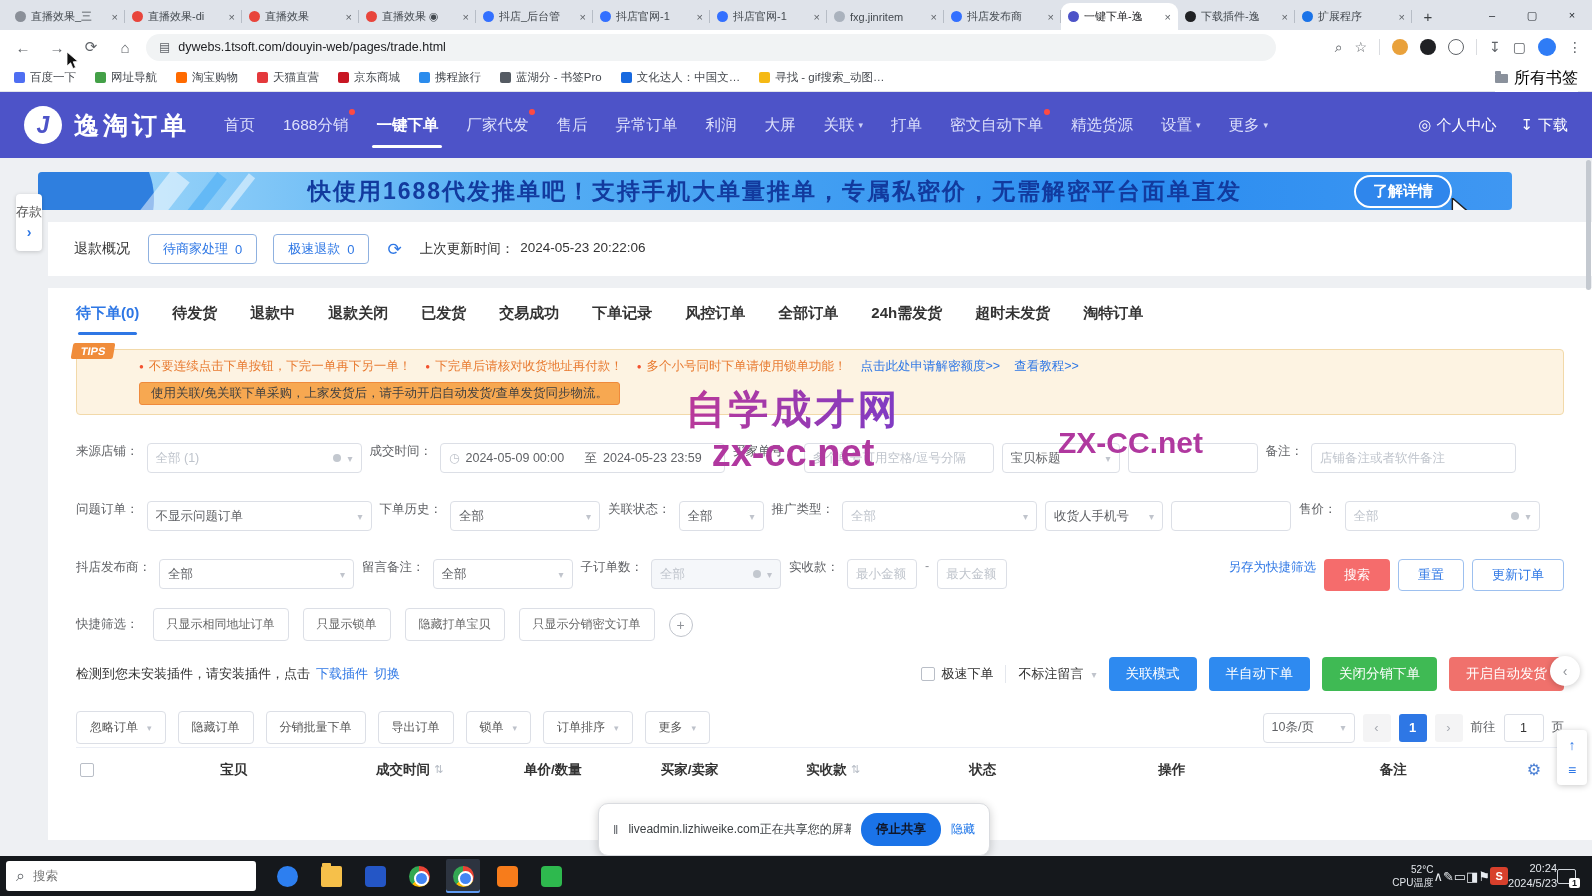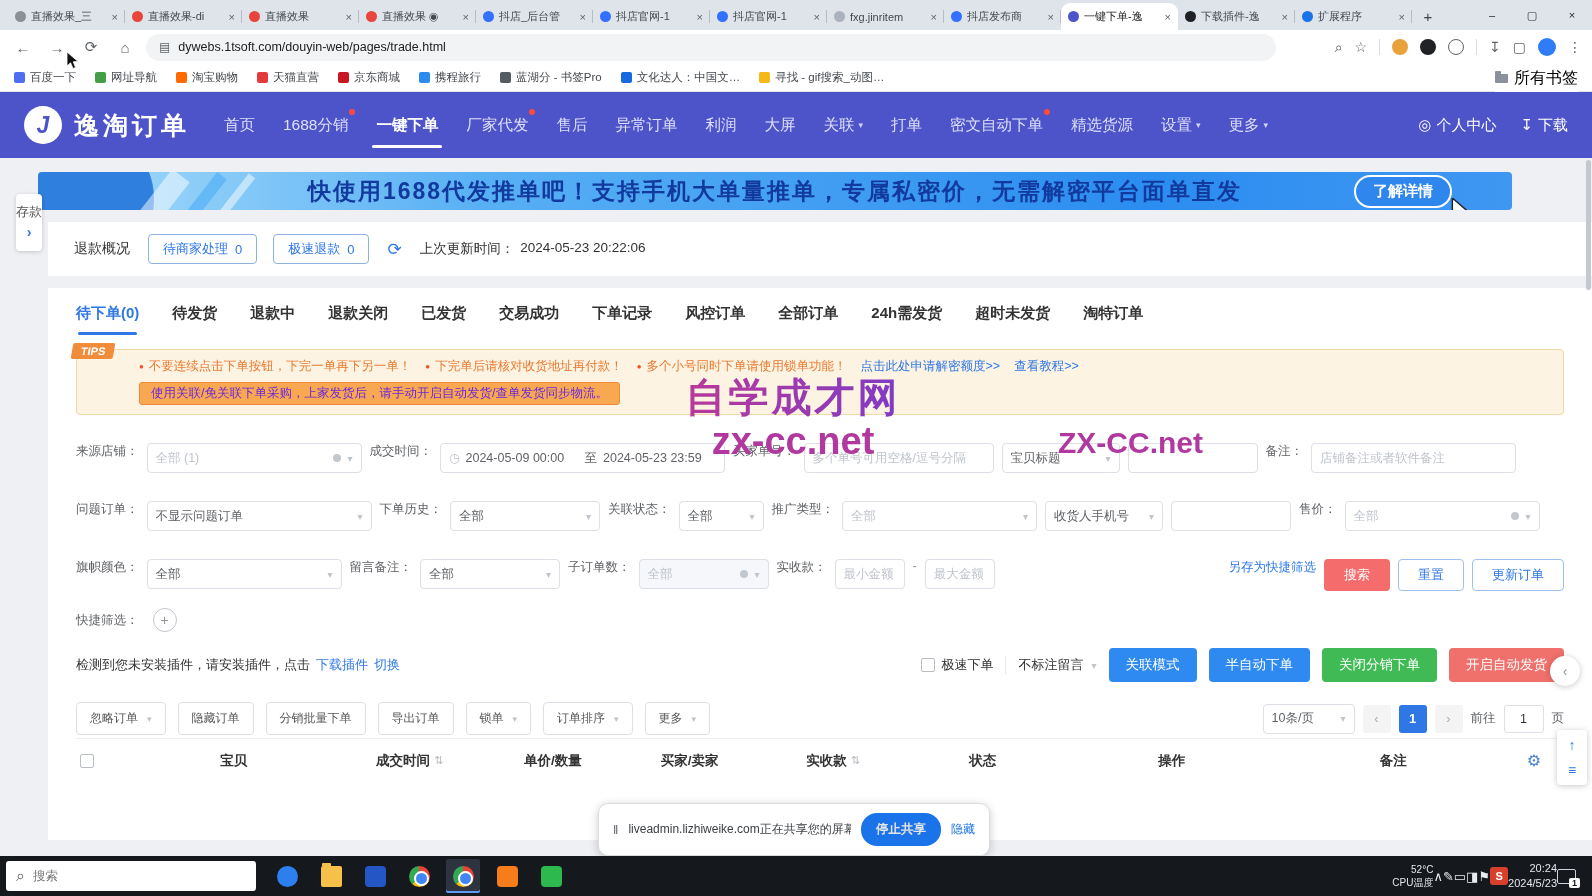--- a/index.html
+++ b/index.html
@@ -74,23 +74,23 @@
   .ptab{position:relative;padding-bottom:12px;white-space:nowrap}
   .ptab.active{color:#2e77e5}
   .ptab.active::after{content:"";position:absolute;left:2px;right:2px;bottom:0;height:3px;background:#2e77e5;border-radius:2px}
 
   .tips{margin-top:14px;background:#fdf3e2;border:1px solid #f2d9a9;border-radius:4px;padding:8px 14px 9px 62px;position:relative;font-size:12.5px}
   .tips-badge{position:absolute;left:-5px;top:-7px;background:#f08c3a;color:#fff;font-size:11px;font-weight:bold;padding:2px 9px;border-radius:2px;transform:skewX(-10deg)}
   .tips-line1{display:flex;flex-wrap:wrap;gap:3px 14px;color:#e87a30;align-items:center}
   .notice{display:flex;gap:5px;align-items:center;white-space:nowrap}
   .bullet{font-size:8px;color:#f3512e}
   .tips-link{color:#2e77e5;white-space:nowrap}
-  .tips-hl{margin-top:7px;display:inline-block;background:#f7a851;border:1px solid #ef8a3c;color:#6d28d9;border-radius:3px;padding:2px 11px}
-
-  .wm{position:absolute;left:628px;top:216px;width:330px;text-align:center;z-index:5;pointer-events:none;line-height:1.15}
+  .tips-hl{margin-top:7px;display:inline-block;background:#f7a851;border:1px solid #ef8a3c;color:#404040;border-radius:3px;padding:2px 11px}
+
+  .wm{position:absolute;left:628px;top:228px;width:330px;text-align:center;z-index:5;pointer-events:none;line-height:1.15}
   .wm1{font-size:40px;font-weight:bold;letter-spacing:3px;background:linear-gradient(90deg,#c9398e,#6f3bd0);-webkit-background-clip:text;background-clip:text;color:transparent}
   .wm2{font-size:38px;font-weight:bold;color:#b0389f}
   .wm-small{position:absolute;left:1058px;top:268px;font-size:30px;font-weight:bold;color:#b0389f;z-index:5;pointer-events:none;width:160px;line-height:1.1;word-break:break-all;text-align:left}
 
   .frow{display:flex;align-items:flex-start;gap:8px;margin-top:28px;font-size:12.5px;color:#606266}
   .flabel{white-space:nowrap}
   .ctl{height:30px;border:1px solid #dcdfe6;border-radius:4px;display:flex;align-items:center;gap:6px;padding:0 8px;background:#fff;flex:none}
   .ctl .val{flex:1;white-space:nowrap;overflow:hidden;color:#606266}
   .ctl.muted .val{color:#bfc4cc}
   .ctl.disabled{background:#f5f7fa}
@@ -132,21 +132,21 @@
   .th{flex:1;display:flex;align-items:center;justify-content:center;gap:4px;white-space:nowrap}
   .th .sort-i{display:none;color:#b6bcc5;font-size:11px;font-weight:normal}
   .th.has-sort .sort-i{display:inline}
   .thcols .th:nth-child(1){flex:1.5}.thcols .th:nth-child(2){flex:1.2}.thcols .th:nth-child(3){flex:1}.thcols .th:nth-child(4){flex:1.1}
   .thcols .th:nth-child(5){flex:1.1}.thcols .th:nth-child(6){flex:1.2}.thcols .th:nth-child(7){flex:1.7}.thcols .th:nth-child(8){flex:1.7}
   .th-gear{width:60px;flex:none;text-align:center;color:#4a7fd4;font-size:16px;font-weight:normal}
 
   .share{position:absolute;left:598px;top:645px;width:392px;background:#fff;border:1px solid #dadce0;border-radius:10px;box-shadow:0 2px 10px rgba(0,0,0,.2);display:flex;align-items:center;gap:10px;padding:9px 14px;font-size:12px;color:#3c4043;z-index:8}
   .pause-i{color:#5f6368;font-size:13px;flex:none}
   .share-text{white-space:nowrap;overflow:hidden}
-  .share-stop{background:#1a73e8;color:#e5e5e5;border-radius:16px;padding:8px 15px;font-size:12.5px;font-weight:bold;white-space:nowrap;flex:none}
+  .share-stop{background:#1a73e8;color:#0f172a;border-radius:16px;padding:8px 15px;font-size:12.5px;font-weight:bold;white-space:nowrap;flex:none}
   .share-hide{color:#1a73e8;white-space:nowrap;flex:none}
 
   .collapse{position:absolute;right:12px;top:498px;width:30px;height:30px;border-radius:50%;background:#fff;box-shadow:0 1px 6px rgba(0,0,0,.22);display:flex;align-items:center;justify-content:center;color:#909399;font-size:14px;z-index:7}
   .floatw{position:absolute;right:5px;top:572px;width:30px;background:#fff;border-radius:4px;box-shadow:0 1px 6px rgba(0,0,0,.22);padding:7px 0;display:flex;flex-direction:column;gap:9px;align-items:center;color:#2e77e5;font-size:14px;z-index:7}
   .sthumb{position:absolute;right:1px;top:2px;width:5px;height:130px;background:#c4c9d0;border-radius:3px;z-index:9}
 
   
   .taskbar{position:absolute;bottom:0;left:0;right:0;height:40px;background:#15181c;display:flex;align-items:center;padding:0 6px;gap:14px;z-index:20}
   .tsearch{width:250px;height:30px;background:#fff;border-radius:3px;display:flex;align-items:center;gap:8px;padding:0 10px;color:#5f6368}
   .tsearch input{border:none;outline:none;flex:1;font-size:12.5px;background:transparent}
@@ -606,21 +606,21 @@
         <input class="tin w120" style="">
         <span class="flabel">售价：</span>
         <span class="ctl muted w195">
           <span class="val">全部</span>
           <i class="gdot"></i>
           <span class="caret-i">▾</span>
         </span>
       </div>
 
       <div class="frow">
-        <span class="flabel">旗帜颜色：</span>
+        <span class="flabel">抖店发布商：</span>
         <span class="ctl w195">
           <span class="val">全部</span>
           <span class="caret-i">▾</span>
         </span>
         <span class="flabel">留言备注：</span>
         <span class="ctl w140">
           <span class="val">全部</span>
           <span class="caret-i">▾</span>
         </span>
         <span class="flabel">子订单数：</span>
@@ -634,20 +634,39 @@
         <span class="dash">-</span>
         <input class="tin w70" placeholder="最大金额" style="">
         <a class="save-link">另存为快捷筛选</a>
         <span class="btn btn-red">搜索</span>
         <span class="btn btn-outline">重置</span>
         <span class="btn btn-outline">更新订单</span>
       </div>
 
       <div class="qrow">
         <span class="flabel">快捷筛选：</span>
+        <span style="display:flex;gap:14px">
+
+            <span class="qbtn">
+              <span>只显示相同地址订单</span>
+            </span>
+
+            <span class="qbtn">
+              <span>只显示锁单</span>
+            </span>
+
+            <span class="qbtn">
+              <span>隐藏打单宝贝</span>
+            </span>
+
+            <span class="qbtn">
+              <span>只显示分销密文订单</span>
+            </span>
+
+        </span>
         <span class="qadd">+</span>
       </div>
 
       <div class="prow">
         <span>检测到您未安装插件，请安装插件，点击</span>
         <a class="plink">下载插件</a>
         <a class="plink">切换</a>
         <span class="pright">
           <span class="cb-wrap">
             <i class="cb"></i>

